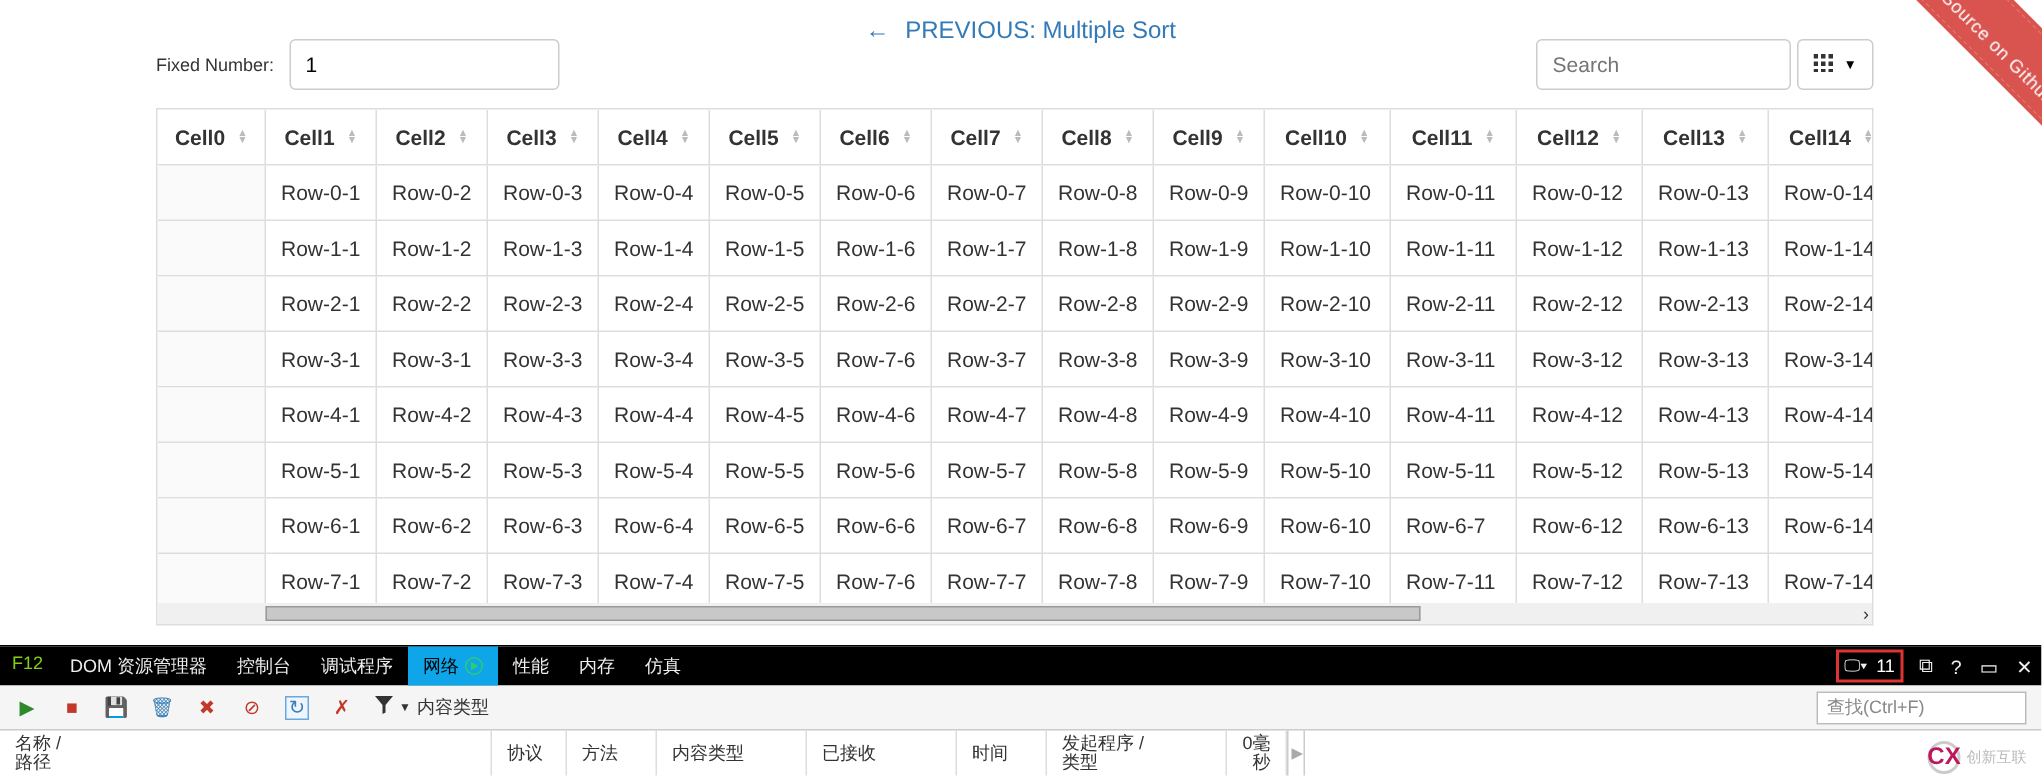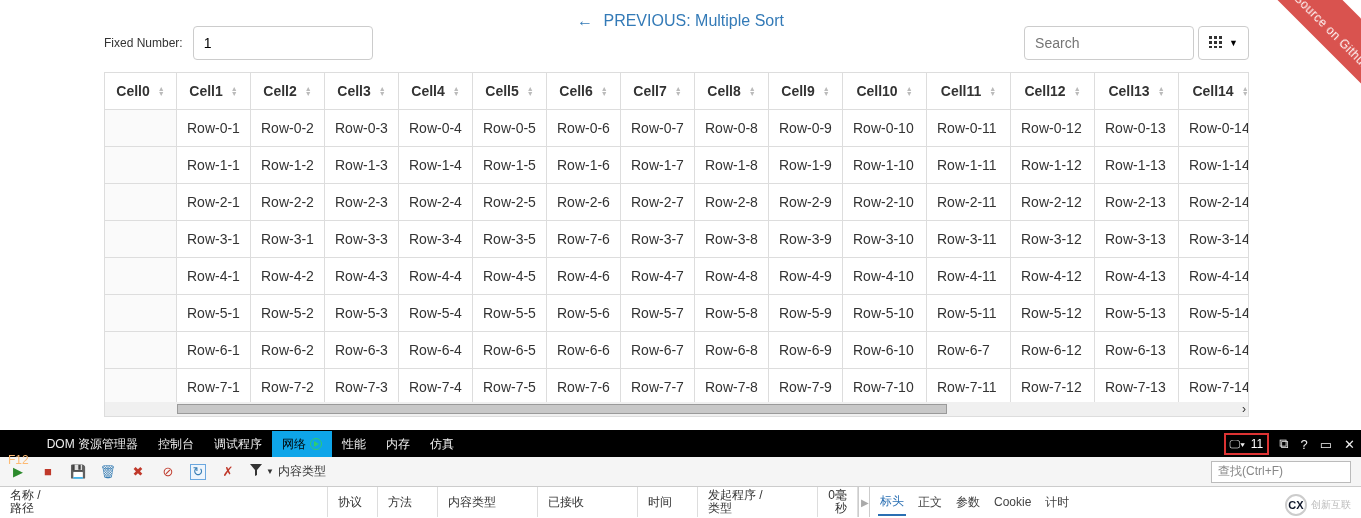--- a/index.html
+++ b/index.html
@@ -31,21 +31,21 @@
   th .hd{display:flex;align-items:center;justify-content:center;gap:4px}
   .sort{display:inline-flex;flex-direction:column;line-height:5px;font-size:7px;color:#bbb;margin-left:4px}
   
   .hscroll{height:14px;background:#f0f0f0;display:flex;align-items:center}
   .hscroll .thumb{height:10px;background:#c8c8c8;border:1px solid #9a9a9a;margin-left:72px;width:770px}
   .hscroll .arrow{font-size:12px;color:#333;padding:0 2px}
   .hscroll .spacer{flex:1}
   
   .devtools{position:absolute;left:0;right:0;top:430px;height:88px;border-top:1px solid #000}
   .dev-tabs{height:26px;background:#000;display:flex;align-items:stretch;color:#eee;font-size:12px}
-  .dev-tabs .f12{padding:22px 8px;color:#fdba74}
+  .dev-tabs .f12{padding:4px 8px;color:#84cc16}
   .dev-tabs .tab{padding:5px 10px;cursor:default;display:flex;align-items:center;gap:4px}
   .dev-tabs .tab.active{background:#0ea5e9;color:#000}
   .dev-tabs .green-circle{width:12px;height:12px;border-radius:50%;border:1.5px solid #2ecc71;display:inline-flex;align-items:center;justify-content:center}
   .dev-tabs .green-circle:after{content:"";border-left:5px solid #2ecc71;border-top:3px solid transparent;border-bottom:3px solid transparent;margin-left:1px}
   .dev-tabs .right{margin-left:auto;display:flex;align-items:center}
   .dev-tabs .right .boxcount{border:2px solid #d33;padding:2px 4px;margin:1px 4px;display:flex;align-items:center;gap:6px;background:#000}
   .dev-tabs .right .monitor-icon{font-size:11px}
   .dev-tabs .right .count{color:#fff;font-size:12px}
   .dev-tabs .right .iconbtn{padding:4px 6px;color:#eee;font-size:13px}
   .dev-toolbar{height:30px;background:#f5f5f5;border-bottom:1px solid #ccc;display:flex;align-items:center;padding:0 10px;gap:14px}
@@ -53,21 +53,21 @@
   .dev-toolbar .filter{display:flex;align-items:center;gap:4px;font-size:12px}
   .dev-toolbar .find{margin-left:auto;border:1px solid #bbb;height:22px;width:140px;padding:0 6px;display:flex;align-items:center;color:#888;font-size:12px;background:#fff}
   .refresh-box{border:1px solid #6aa7df;background:#eef5fc;width:16px;height:16px;display:flex;align-items:center;justify-content:center}
   .dev-headers{height:30px;display:flex;align-items:stretch;font-size:12px}
   .dev-headers .col{border-right:1px solid #ddd;display:flex;flex-direction:column;justify-content:center;padding:0 10px;white-space:pre-line;line-height:13px}
   .dev-headers .rightpane{display:flex;align-items:center;gap:10px;padding:0 8px}
   .dev-headers .rtab{font-size:12px;color:#444;padding:4px 2px}
   .dev-headers .rtab.active{color:#2a6fb3;border-bottom:2px solid #2a6fb3}
   
   .watermark{position:absolute;right:10px;bottom:2px;font-size:10px;color:#bbb;display:flex;align-items:center;gap:4px}
-  .watermark .logo{width:22px;height:22px;border:2px solid #ccc;border-radius:50%;display:flex;align-items:center;justify-content:center;font-weight:bold;color:#0f172a;font-size:11px}
+  .watermark .logo{width:22px;height:22px;border:2px solid #ccc;border-radius:50%;display:flex;align-items:center;justify-content:center;font-weight:bold;color:#be185d;font-size:16px}
   
   col.c0{width:72px} col.cn{width:74px} col.cw{width:84px}
 </style>
 </head>
 <body>
 
 <div class="page">
 
   <div class="prev">
     <a href="#">
@@ -464,27 +464,20 @@
 路径</div>
       <div class="col" style="width:50px">协议</div>
       <div class="col" style="width:60px">方法</div>
       <div class="col" style="width:100px">内容类型</div>
       <div class="col" style="width:100px">已接收</div>
       <div class="col" style="width:60px">时间</div>
       <div class="col" style="width:120px">发起程序 /
 类型</div>
       <div class="col" style="width:40px;text-align:right">0毫秒</div>
       <div class="col" style="width:12px;border-left:1px solid #ccc;border-right:1px solid #ccc;color:#aaa;padding:0 2px;font-size:10px">▶</div>
-      <div class="rightpane" id="rtabs">
-          <span class="rtab active">标头</span>
-          <span class="rtab">正文</span>
-          <span class="rtab">参数</span>
-          <span class="rtab">Cookie</span>
-          <span class="rtab">计时</span>
-        </div>
     </div>
   </div>
 
   <div class="watermark">
     <span class="logo">CX</span>
     <span>创新互联</span>
   </div>
 </div>
 
 </body></html>

